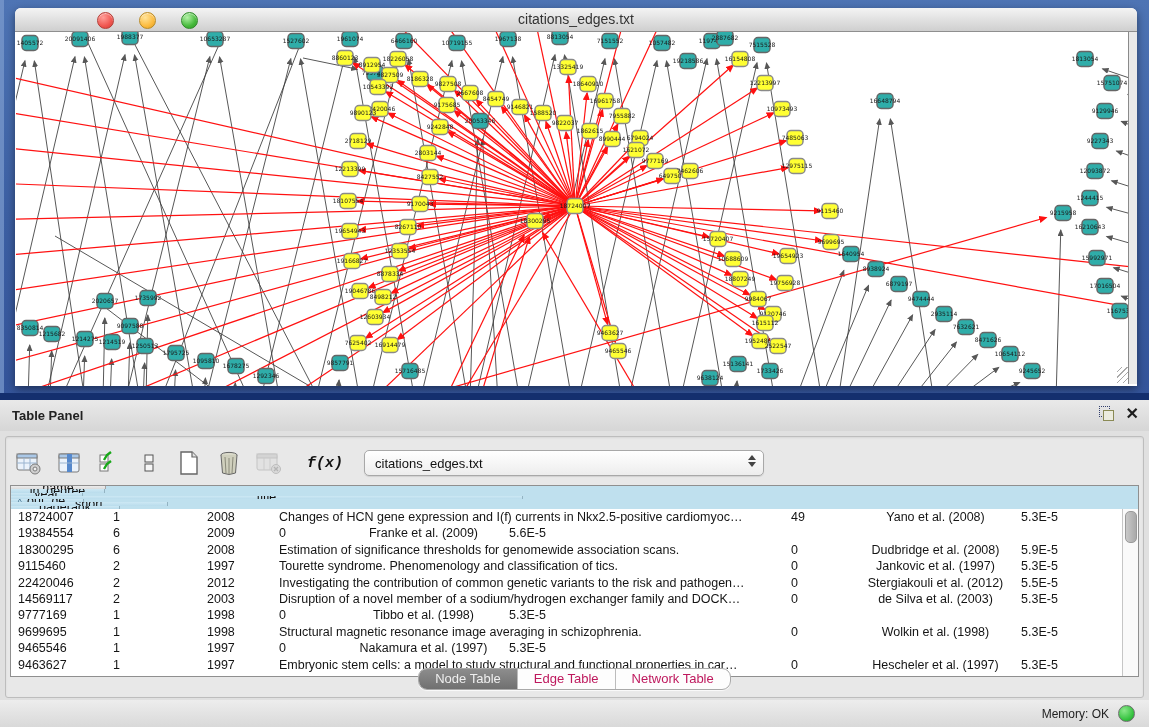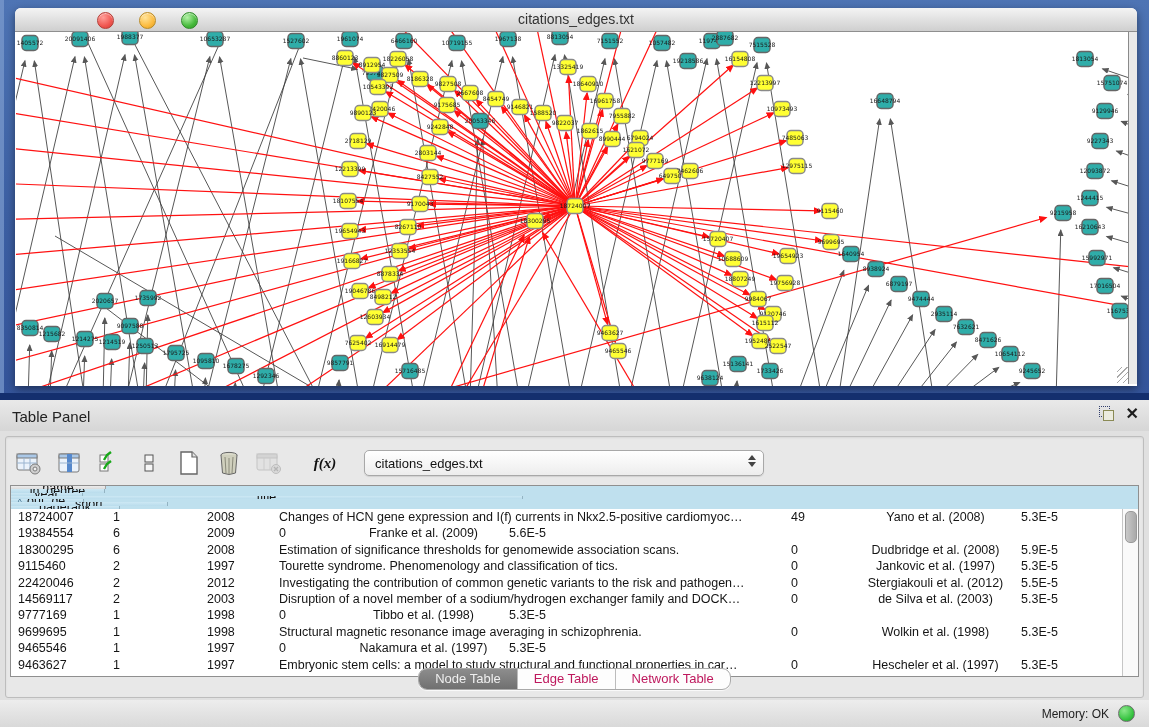--- a/index.html
+++ b/index.html
@@ -26,34 +26,34 @@
   .tl.z{left:166px;background:radial-gradient(circle at 35% 30%,#b4f2a8,#47ba3c 60%,#2f9427);border:1px solid #2e8b27;}
   .net-content{position:absolute;left:1px;top:24px;right:1px;bottom:0;background:#fff;overflow:hidden;}
   .net-content svg{position:absolute;left:0;top:0;}
   .grip{position:absolute;right:3px;bottom:3px;width:16px;height:16px;
     background:repeating-linear-gradient(135deg,transparent 0 3px,#a9a9a9 3px 4px);}
   .bg-win-edge{position:absolute;right:0;top:24px;width:8px;height:352px;
     background:#e9e9e9;border-left:1px solid #8a8a8a;}
   
   .panel-header{position:absolute;left:0;top:400px;width:1149px;height:31px;
     background:linear-gradient(180deg,#e9e9e9,#d6d6d6);border-bottom:1px solid #bdbdbd;}
-  .panel-header .ph-title{position:absolute;left:12px;top:8px;font-size:15px;color:#222;}
+  .panel-header .ph-title{position:absolute;left:12px;top:8px;font-size:13px;color:#222;font-weight:bold;}
   .ph-icons{position:absolute;right:10px;top:6px;display:flex;gap:12px;align-items:center;}
   .float-ic{position:relative;width:15px;height:15px;}
   .float-ic .sq1{position:absolute;left:0;top:0;width:9px;height:9px;border:1.5px dotted #33406e;}
   .float-ic .sq2{position:absolute;right:0;bottom:0;width:9px;height:9px;border:1.5px solid #8a8a55;background:#ececdf;}
   .close-x{font-size:16px;font-weight:bold;color:#1c1c1c;line-height:15px;cursor:default;}
   
   .panel-body{position:absolute;left:0;top:431px;width:1149px;height:269px;background:#e0e0e0;}
   .panel-inner{position:absolute;left:5px;top:5px;right:5px;bottom:2px;
     background:#e8e8e8;border:1px solid #bdbdbd;border-radius:3px;box-shadow:inset 0 1px 2px rgba(0,0,0,.08);}
   
   .toolbar{position:absolute;left:10px;top:10px;height:32px;display:flex;align-items:center;gap:14px;}
   .tb-ic{width:26px;height:24px;display:flex;align-items:center;justify-content:center;}
-  .fx{font-family:Liberation Serif, serif;font-style:italic;font-size:15px;color:#111;font-weight:bold;padding-left:16px;}
+  .fx{font-family:Liberation Mono, monospace;font-style:italic;font-size:15px;color:#111;font-weight:bold;padding-left:16px;}
   .combo{margin-left:12px;width:398px;height:24px;border:1px solid #a8a8a8;border-radius:5px;
     background:linear-gradient(180deg,#ffffff,#ededed);display:flex;align-items:center;position:relative;
     box-shadow:0 1px 1px rgba(0,0,0,.1);}
   .combo .combo-text{margin-left:10px;font-size:13px;color:#111;}
   .combo .spin{position:absolute;right:7px;top:4px;display:flex;flex-direction:column;gap:2px;}
   .combo .up{width:0;height:0;border-left:4px solid transparent;border-right:4px solid transparent;border-bottom:5px solid #444;}
   .combo .dn{width:0;height:0;border-left:4px solid transparent;border-right:4px solid transparent;border-top:5px solid #444;}
   
   .tablewrap{position:absolute;left:4px;top:48px;right:4px;height:190px;
     border:1px solid #8f8f8f;background:#fff;overflow:hidden;}

